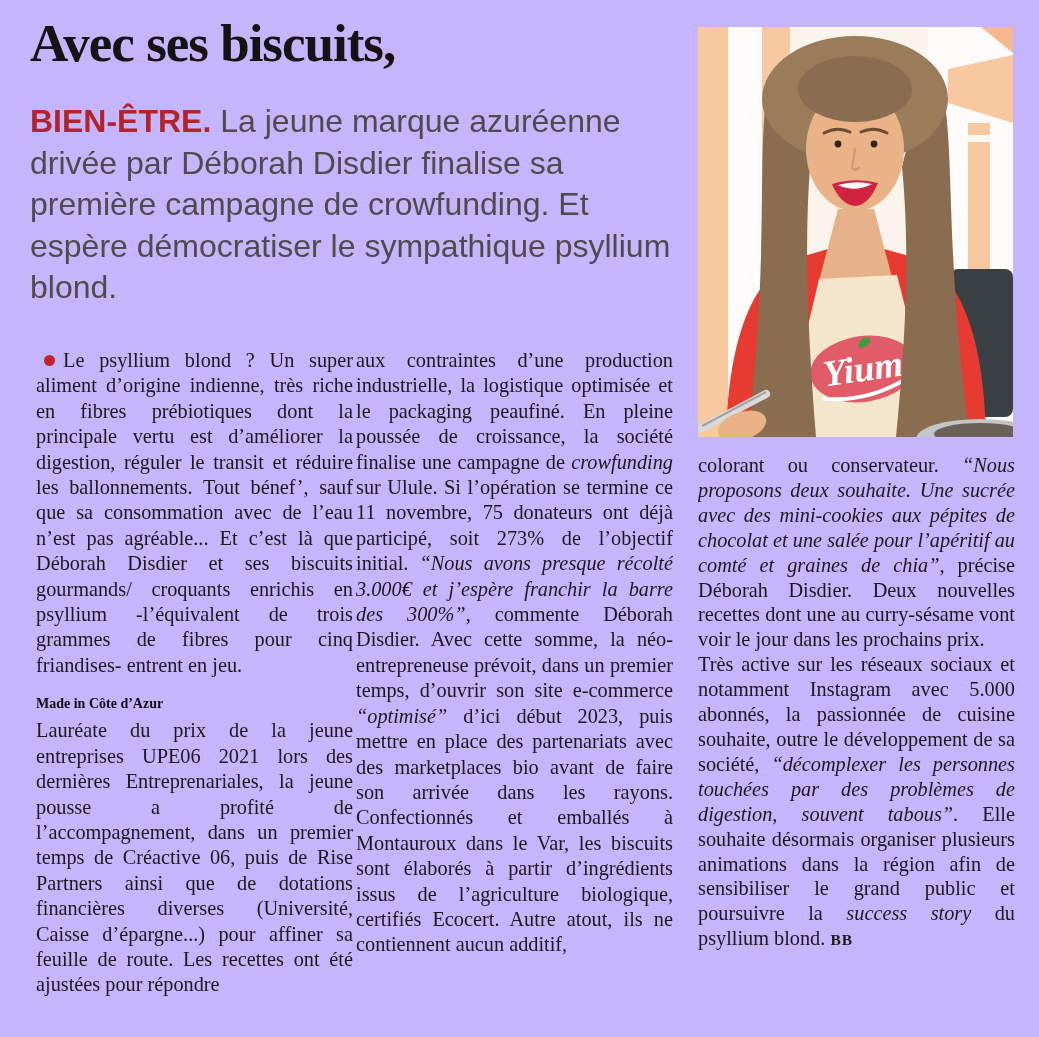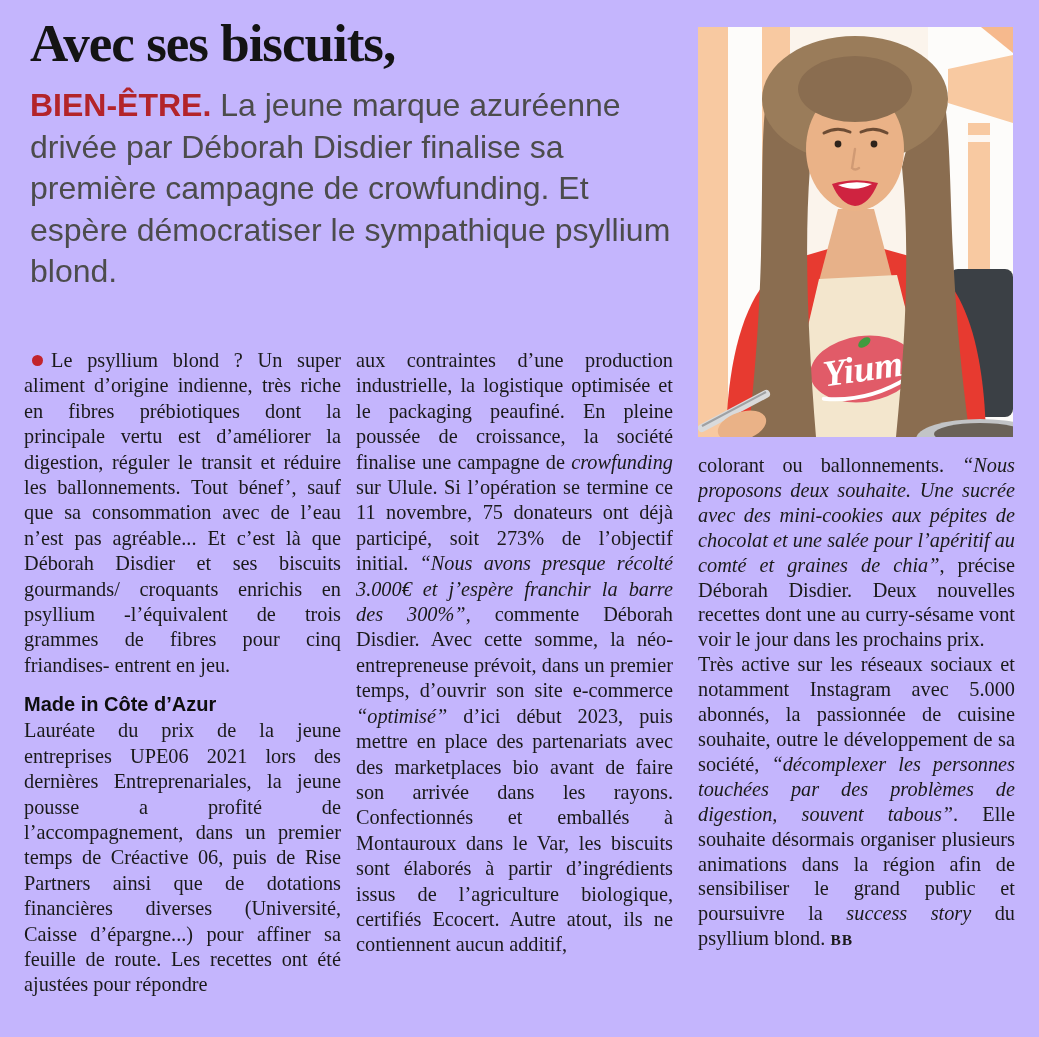--- a/index.html
+++ b/index.html
@@ -3,33 +3,33 @@
 <meta charset="utf-8">
 <style>
   html,body{margin:0;padding:0;}
   body{width:1039px;height:1037px;background:#ffffff;font-family:"Liberation Serif","DejaVu Serif",serif;}
   #page{position:relative;width:1039px;height:1037px;background:#c4b5fd;overflow:hidden;}
 
   
   .hdr{position:absolute;left:30px;top:16px;width:658px;}
   h1.headline{margin:0;font-family:"Liberation Serif","DejaVu Serif",serif;font-weight:700;
     font-size:53px;line-height:54px;color:#141414;letter-spacing:-1px;}
-  .standfirst{margin:15px 0 0;font-family:"Liberation Sans","DejaVu Sans",sans-serif;
+  .standfirst{margin:31px 0 0;font-family:"Liberation Sans","DejaVu Sans",sans-serif;
     font-size:32px;line-height:41.5px;color:#4c4c4c;}
   .kicker{color:var(--kicker-red,#b3242a);font-weight:700;}
 
   
   .col{position:absolute;top:348px;width:317px;text-align:justify;color:#1a1a1a;
     font-size:20.3px;line-height:25.4px;}
-  .col1{left:24px;height:689px;overflow:hidden;}
+  .col1{left:36px;height:689px;overflow:hidden;}
   .col2{left:356px;height:689px;overflow:hidden;}
   .col3{left:698px;top:27px;width:317px;height:1010px;overflow:hidden;}
   .body-p{margin:0;hyphens:auto;}
-  .subhead{margin:13px 0 1px;font-family:Liberation Sans, sans-serif;
-    font-weight:700;font-size:20px;line-height:26px;color:#0e0e0e;text-align:left;}
+  .subhead{margin:13px 0 1px;font-family:Liberation Serif, serif;
+    font-weight:700;font-size:14px;line-height:26px;color:#0e0e0e;text-align:left;}
   .bullet{display:inline-block;width:11px;height:11px;border-radius:50%;
     background:var(--bullet-red,#c2242b);margin:0 8px 1px 8px;}
   .s-i{font-style:italic;}
   .s-bb{font-weight:700;font-size:15.5px;letter-spacing:1px;margin-top:8px;}
 
   
   figure{margin:0;}
   svg.photo{display:block;width:315px;height:410px;background:#fbf4ec;}
   figcaption{font-family:"Liberation Sans","DejaVu Sans",sans-serif;font-style:italic;
     font-size:20px;line-height:24px;color:#2b2b2b;margin-top:7px;}
@@ -128,18 +128,18 @@
           <line x1="4" y1="399" x2="68" y2="365" stroke="#9fa1a3" stroke-width="2"></line>
           <ellipse class="ph-skin" cx="44" cy="399" rx="25" ry="14" transform="rotate(-18 44 399)"></ellipse>
         </g>
         <g>
           <ellipse class="ph-steel" cx="282" cy="412" rx="64" ry="20"></ellipse>
           <ellipse class="ph-steel-dark" cx="282" cy="407" rx="46" ry="11"></ellipse>
         </g>
       </svg>
     </figure>
     <div class="col3-text">
-      <p class="body-p"><span>colorant ou ballonnements. </span><span class="s-i">“Nous proposons deux souhaite. Une sucrée avec des mini-cookies aux pépites de chocolat et une salée pour l’apéritif au comté et graines de chia”</span><span>, précise Déborah Disdier. Deux nouvelles recettes dont une au curry-sésame vont voir le jour dans les prochains prix.</span></p>
+      <p class="body-p"><span>colorant ou conservateur. </span><span class="s-i">“Nous proposons deux souhaite. Une sucrée avec des mini-cookies aux pépites de chocolat et une salée pour l’apéritif au comté et graines de chia”</span><span>, précise Déborah Disdier. Deux nouvelles recettes dont une au curry-sésame vont voir le jour dans les prochains prix.</span></p>
       <p class="body-p"><span>Très active sur les réseaux sociaux et notamment Instagram avec 5.000 abonnés, la passionnée de cuisine souhaite, outre le développement de sa société, </span><span class="s-i">“décomplexer les personnes touchées par des problèmes de digestion, souvent tabous”</span><span>. Elle souhaite désormais organiser plusieurs animations dans la région afin de sensibiliser le grand public et poursuivre la </span><span class="s-i">success story</span><span> du psyllium blond. </span><span class="s-bb">BB</span></p>
     </div>
   </div>
 
 </div>
 
 </body></html>

